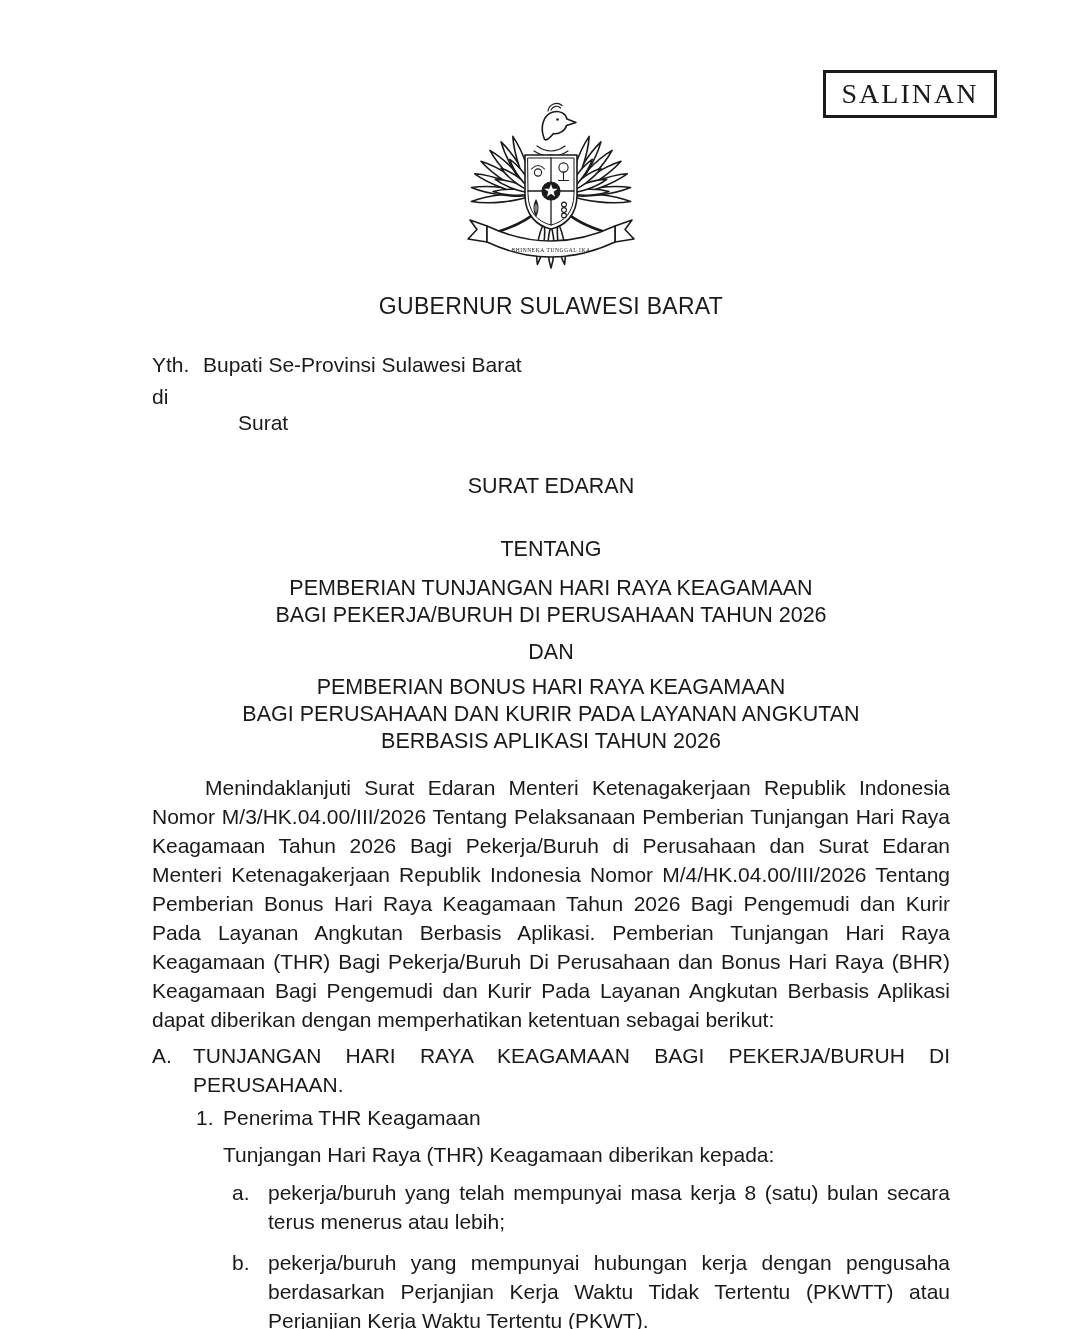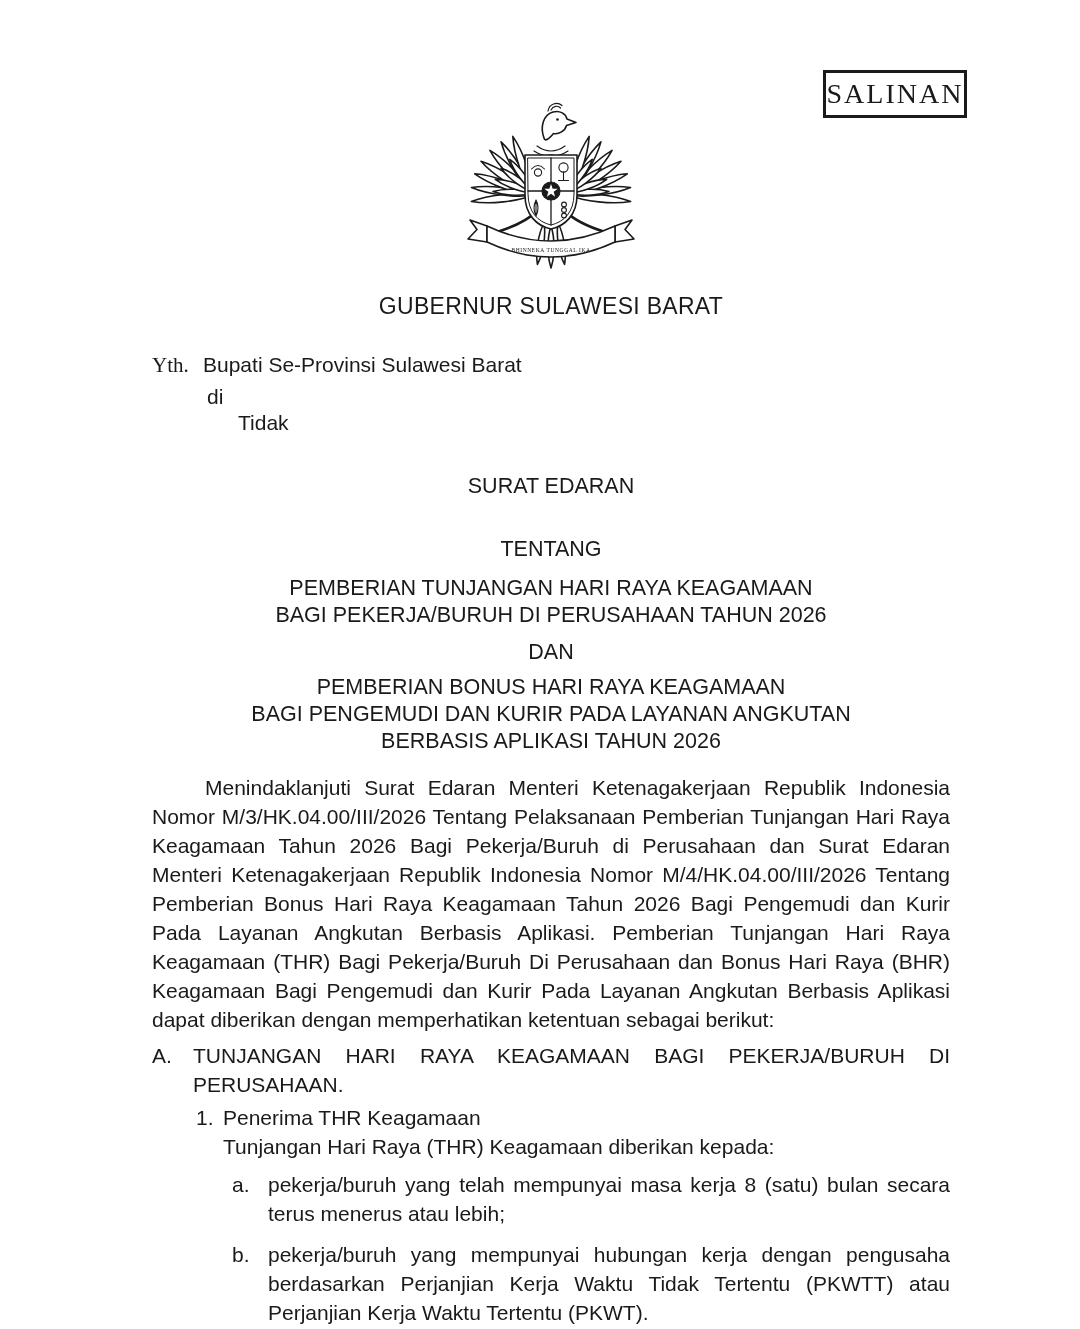--- a/index.html
+++ b/index.html
@@ -6,55 +6,55 @@
   html,body { background:#ffffff; }
   body {
     width:1080px; height:1329px; overflow:hidden;
     font-family:"Liberation Sans","DejaVu Sans",sans-serif;
   }
   .page {
     position:relative; width:1080px; height:1329px;
     background:#ffffff; color:#1a1a1a;
   }
   .stamp {
-    position:absolute; top:70px; left:823px; width:144px; height:48px;
+    position:absolute; top:70px; left:823px; width:174px; height:48px;
     border:3px solid #1a1a1a;
     display:flex; align-items:center; justify-content:center;
     font-family:"Liberation Serif","DejaVu Serif",serif;
     font-size:28px; letter-spacing:2px;
   }
   .content { padding:16px 130px 0 152px; }
   .emblem-wrap { padding-top:83px; display:flex; justify-content:center; }
   .org-title {
     margin-top:25px; text-align:center;
     font-size:23px; line-height:24px; letter-spacing:0.3px;
   }
   .address { margin-top:34px; font-size:21px; line-height:26px; }
-  .addr-salutation { display:inline-block; width:51px;font-family:Liberation Serif, serif; }
-  .addr-di { margin-left:55px; margin-top:6px; }
+  .addr-salutation { display:inline-block; width:51px; }
+  .addr-di { margin-top:6px; }
   .addr-tempat { margin-left:86px; }
   .doc-head { margin-top:18px; text-align:center; font-size:21.5px; }
   .dh-line { line-height:26px;margin-top:37px; }
   .dh-type, .dh-num { margin-bottom:9px; }
   .dh-about { margin-bottom:13px; }
   .dh-subject div { line-height:27px; }
   .dh-dan { margin-top:10px; line-height:27px; }
   .dh-subject2 { margin-top:8px; }
   .intro {
     margin-top:18px; font-size:21px; line-height:29px;
     text-align:justify; text-indent:53px;
   }
   .list-item { display:flex; font-size:21px; line-height:29px; }
   .marker { flex:0 0 auto; }
   .li-body { flex:1 1 auto; text-align:justify; }
   .sec-a { margin-top:7px; }
   .sec-a > .marker { width:41px; }
   .item-1 { margin-top:4px; margin-left:44px; }
   .item-1 > .marker { width:27px; }
-  .lead { margin-left:71px; font-size:21px; line-height:29px; }
+  .lead { margin-top:8px; margin-left:71px; font-size:21px; line-height:29px; }
   .sub { margin-left:80px; }
   .sub > .marker { width:36px; }
   .sub-a { margin-top:9px; }
   .sub-b { margin-top:12px; }
 </style>
 </head>
 <body>
 
 <div class="page">
 
@@ -148,34 +148,34 @@
       </svg>
     </div>
 
     <div class="org-title">GUBERNUR SULAWESI BARAT</div>
 
     <div class="address">
       <div>
         <span class="addr-salutation">Yth.</span><span>Bupati Se-Provinsi Sulawesi Barat</span>
       </div>
       <div class="addr-di">di</div>
-      <div class="addr-tempat">Tidak</div>
+      <div class="addr-tempat">Surat</div>
     </div>
 
     <div class="doc-head">
       <div class="dh-line dh-type">SURAT EDARAN</div>
       <div class="dh-line dh-about">TENTANG</div>
       <div class="dh-subject">
         <div>PEMBERIAN TUNJANGAN HARI RAYA KEAGAMAAN</div>
         <div>BAGI PEKERJA/BURUH DI PERUSAHAAN TAHUN 2026</div>
       </div>
       <div class="dh-dan">DAN</div>
       <div class="dh-subject dh-subject2">
         <div>PEMBERIAN BONUS HARI RAYA KEAGAMAAN</div>
-        <div>BAGI PENGEMUDI DAN KURIR PADA LAYANAN ANGKUTAN</div>
+        <div>BAGI PERUSAHAAN DAN KURIR PADA LAYANAN ANGKUTAN</div>
         <div>BERBASIS APLIKASI TAHUN 2026</div>
       </div>
     </div>
 
     <p class="intro">Menindaklanjuti Surat Edaran Menteri Ketenagakerjaan Republik Indonesia Nomor M/3/HK.04.00/III/2026 Tentang Pelaksanaan Pemberian Tunjangan Hari Raya Keagamaan Tahun 2026 Bagi Pekerja/Buruh di Perusahaan dan Surat Edaran Menteri Ketenagakerjaan Republik Indonesia Nomor M/4/HK.04.00/III/2026 Tentang Pemberian Bonus Hari Raya Keagamaan Tahun 2026 Bagi Pengemudi dan Kurir Pada Layanan Angkutan Berbasis Aplikasi. Pemberian Tunjangan Hari Raya Keagamaan (THR) Bagi Pekerja/Buruh Di Perusahaan dan Bonus Hari Raya (BHR) Keagamaan Bagi Pengemudi dan Kurir Pada Layanan Angkutan Berbasis Aplikasi dapat diberikan dengan memperhatikan ketentuan sebagai berikut:</p>
 
     <div class="list-item sec-a">
       <span class="marker">A.</span>
       <div class="li-body">TUNJANGAN HARI RAYA KEAGAMAAN BAGI PEKERJA/BURUH DI PERUSAHAAN.</div>
     </div>

